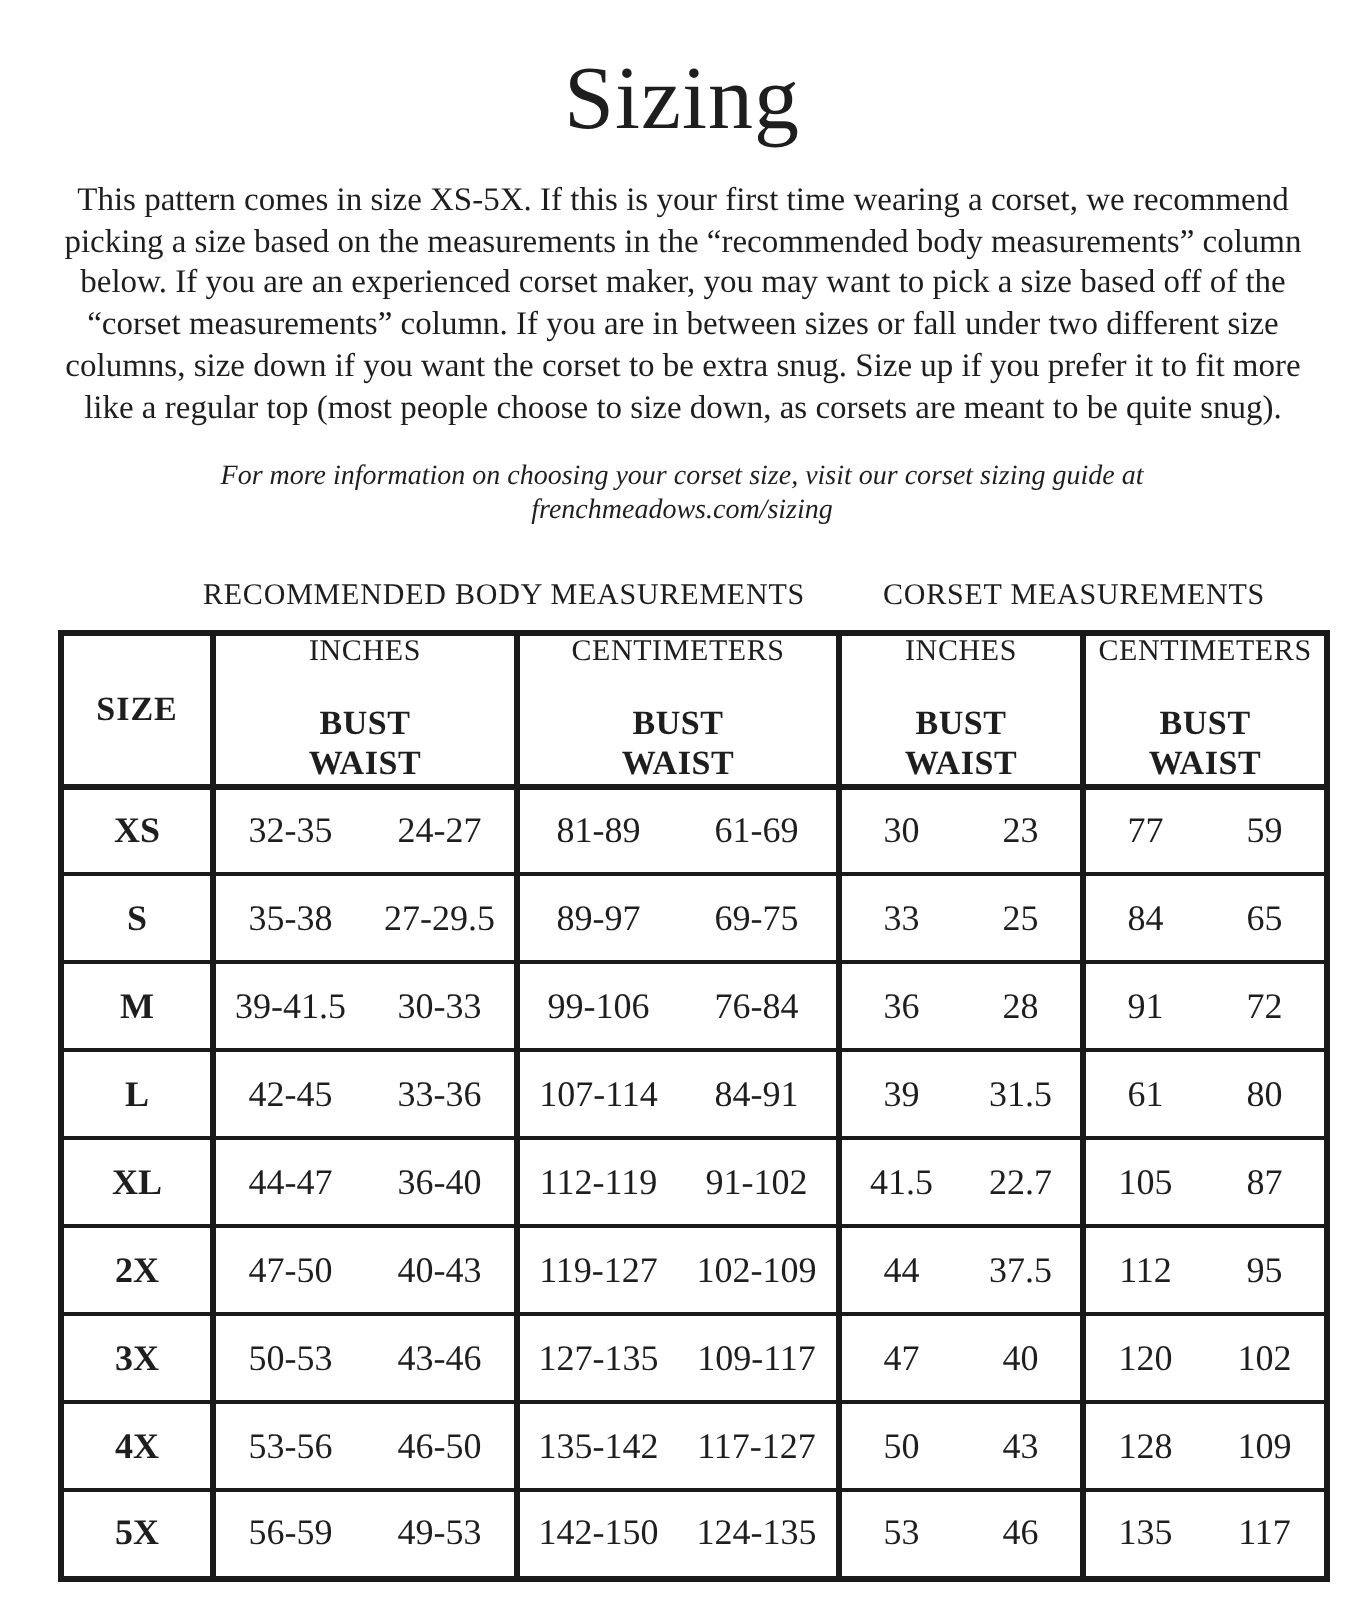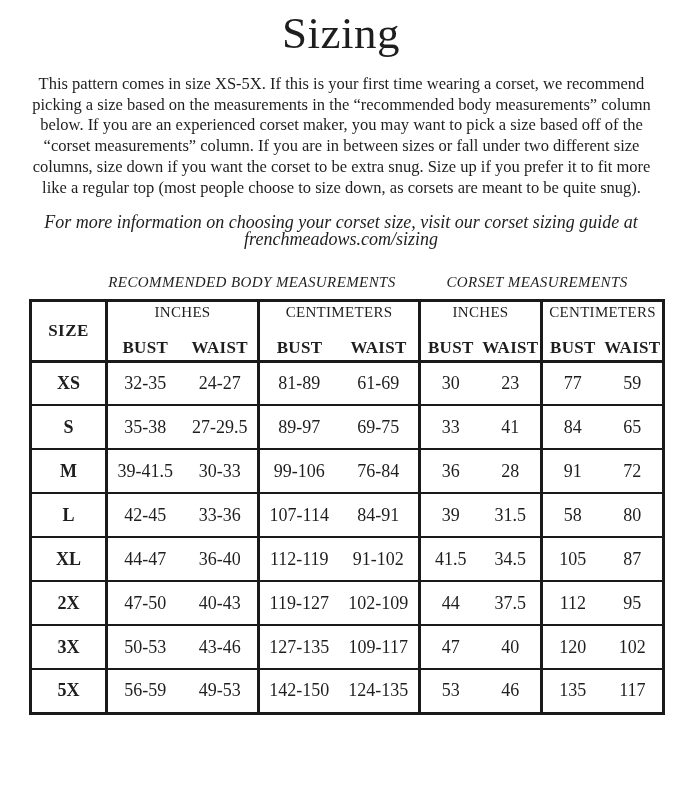--- a/index.html
+++ b/index.html
@@ -14,56 +14,55 @@
     height: 812px;
     background: var(--bg);
     color: var(--text);
     font-family: "Liberation Serif", "DejaVu Serif", serif;
     overflow: hidden;
   }
   .page { width: 682px; height: 812px; position: relative; }
 
   h1.title {
     margin: 0;
-    padding-top: 8px;
+    padding-top: 24px;
     text-align: center;
     font-size: 45px;
     font-weight: 400;
     line-height: 1.15;
     letter-spacing: 0.5px;
   }
 
   p.intro {
     margin: 14px 26px 0 27px;
     font-size: 16.5px;
     line-height: 20.8px;
     text-align: center;
   }
 
   p.note {
     margin: 15px 0 0;
     text-align: center;
     font-style: italic;
-    font-size: 18px;
+    font-size: 14px;
     line-height: 17px;
   }
 
   .section-headers {
     position: relative;
     height: 18px;
     margin-top: 26px;
     font-size: 15px;
     letter-spacing: 0.4px;
   }
   .sec-h {
     position: absolute;
     top: 0;
     transform: translateX(-50%);
     white-space: nowrap;
-    font-style: italic;
   }
   .sec-h.body   { left: 252px; }
   .sec-h.corset { left: 537px; }
 
   table.sizing {
     border-collapse: collapse;
     table-layout: fixed;
     margin: 7px 0 0 29px;
     border: 3px solid var(--border);
     width: 632px;
@@ -91,20 +90,21 @@
   .unit-label {
     font-size: 15px;
     letter-spacing: 0.3px;
     margin-bottom: 17px;
   }
   .subcols {
     display: flex;
     font-weight: 700;
     font-size: 17px;
     letter-spacing: 0.3px;
+    flex-direction: column;
   }
   .subcols span { flex: 1; text-align: center; }
 
   tbody tr { height: 44px; }
   tbody th.size-cell {
     font-size: 18px;
     font-weight: 700;
     text-align: center;
     vertical-align: middle;
     padding: 0;
@@ -199,21 +199,21 @@
           <td class="group-start">77</td>
           <td>59</td>
         </tr>
         <tr>
           <th class="size-cell">S</th>
           <td class="group-start">35-38</td>
           <td>27-29.5</td>
           <td class="group-start">89-97</td>
           <td>69-75</td>
           <td class="group-start">33</td>
-          <td>41</td>
+          <td>25</td>
           <td class="group-start">84</td>
           <td>65</td>
         </tr>
         <tr>
           <th class="size-cell">M</th>
           <td class="group-start">39-41.5</td>
           <td>30-33</td>
           <td class="group-start">99-106</td>
           <td>76-84</td>
           <td class="group-start">36</td>
@@ -222,31 +222,31 @@
           <td>72</td>
         </tr>
         <tr>
           <th class="size-cell">L</th>
           <td class="group-start">42-45</td>
           <td>33-36</td>
           <td class="group-start">107-114</td>
           <td>84-91</td>
           <td class="group-start">39</td>
           <td>31.5</td>
-          <td class="group-start">58</td>
+          <td class="group-start">61</td>
           <td>80</td>
         </tr>
         <tr>
           <th class="size-cell">XL</th>
           <td class="group-start">44-47</td>
           <td>36-40</td>
           <td class="group-start">112-119</td>
           <td>91-102</td>
           <td class="group-start">41.5</td>
-          <td>34.5</td>
+          <td>22.7</td>
           <td class="group-start">105</td>
           <td>87</td>
         </tr>
         <tr>
           <th class="size-cell">2X</th>
           <td class="group-start">47-50</td>
           <td>40-43</td>
           <td class="group-start">119-127</td>
           <td>102-109</td>
           <td class="group-start">44</td>
@@ -259,20 +259,31 @@
           <td class="group-start">50-53</td>
           <td>43-46</td>
           <td class="group-start">127-135</td>
           <td>109-117</td>
           <td class="group-start">47</td>
           <td>40</td>
           <td class="group-start">120</td>
           <td>102</td>
         </tr>
         <tr>
+          <th class="size-cell">4X</th>
+          <td class="group-start">53-56</td>
+          <td>46-50</td>
+          <td class="group-start">135-142</td>
+          <td>117-127</td>
+          <td class="group-start">50</td>
+          <td>43</td>
+          <td class="group-start">128</td>
+          <td>109</td>
+        </tr>
+        <tr>
           <th class="size-cell">5X</th>
           <td class="group-start">56-59</td>
           <td>49-53</td>
           <td class="group-start">142-150</td>
           <td>124-135</td>
           <td class="group-start">53</td>
           <td>46</td>
           <td class="group-start">135</td>
           <td>117</td>
         </tr>

